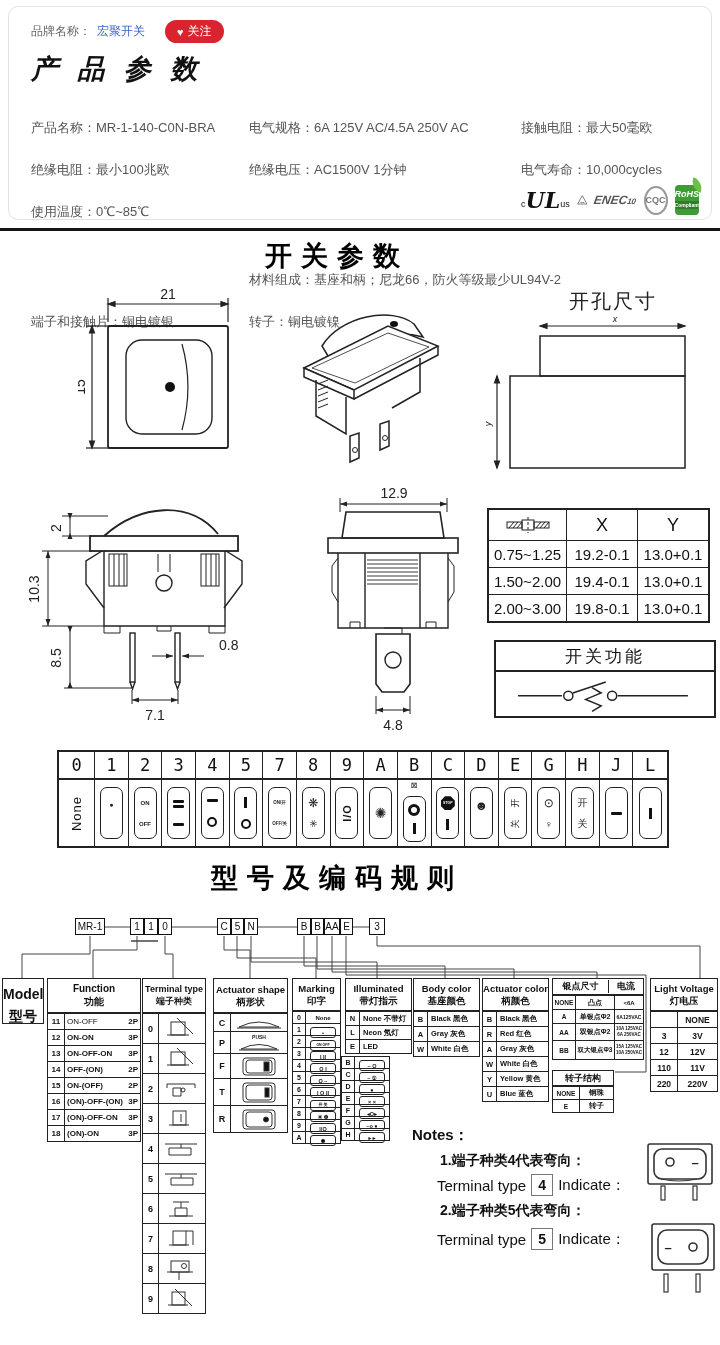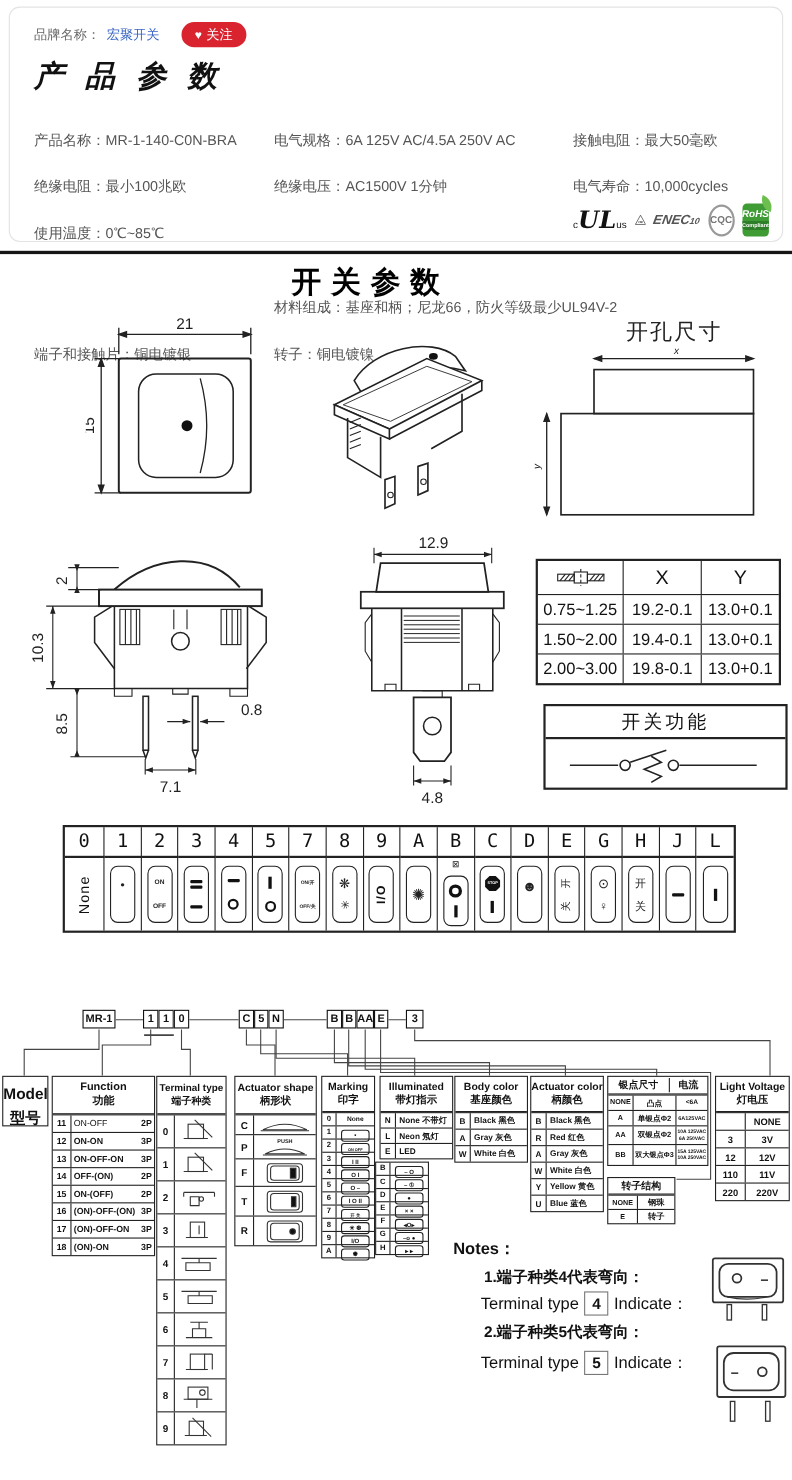--- a/index.html
+++ b/index.html
@@ -62,21 +62,21 @@
   .dbar{display:flex;flex-direction:column;gap:2.5px;}
   .ring{width:10px;height:10px;border:2.5px solid #111;border-radius:50%;box-sizing:border-box;}
   .vbar{width:3px;height:11px;background:#111;}
   .tny{font-size:6px;font-weight:bold;white-space:nowrap;}
   .glyph{font-size:12px;line-height:12px;}
   .above{position:absolute;top:2px;left:50%;transform:translateX(-50%);font-size:8px;line-height:8px;}
   .oct{width:14px;height:14px;background:#111;clip-path:polygon(30% 0,70% 0,100% 30%,100% 70%,70% 100%,30% 100%,0 70%,0 30%);
        color:#fff;font-size:3.5px;font-weight:bold;display:flex;align-items:center;justify-content:center;}
   
   .cbox{position:absolute;top:918px;height:17px;border:1.5px solid #111;background:#fff;display:flex;align-items:center;
-        justify-content:center;font-size:10px;font-weight:bold;color:#111;box-sizing:border-box;z-index:2;text-align:right;}
+        justify-content:center;font-size:10px;font-weight:normal;color:#111;box-sizing:border-box;z-index:2;text-align:right;}
   .fan{position:absolute;left:0;top:905px;z-index:1;}
   .ct{position:absolute;border:1.5px solid #222;background:#fff;z-index:2;box-sizing:border-box;color:#111;}
   .ct .hd{border-bottom:1.5px solid #222;text-align:center;font-weight:bold;line-height:1.25;
           display:flex;flex-direction:column;justify-content:center;}
   .frow{display:flex;border-top:1px solid #222;align-items:center;}
   .frow:first-of-type{border-top:none;}
   .code{border-right:1px solid #222;display:flex;align-items:center;justify-content:center;font-weight:bold;align-self:stretch;}
   .mini{border:1px solid #222;border-radius:3px;font-size:5.5px;font-weight:bold;padding:0 3px;line-height:8px;
         display:inline-flex;align-items:center;justify-content:center;min-width:18px;height:9px;white-space:nowrap;}
   .notes-t{position:absolute;font-weight:bold;font-size:15px;color:#111;}
@@ -461,20 +461,21 @@
           <span class="bar"></span>
         </div>
       </div>
     <div class="sy-b">
         <div class="rbox">
           <span class="vbar"></span>
         </div>
       </div>
   </div>
 
+  <div class="bigtitle" style="top:860px;">型号及编码规则</div>
 
   <svg class="fan" width="720" height="200" viewBox="0 0 720 200">
     <g stroke="#444" stroke-width="1" fill="none">
       <line x1="105" y1="22" x2="130" y2="22"></line>
         <line x1="172" y1="22" x2="217" y2="22"></line>
       <line x1="258" y1="22" x2="297" y2="22"></line>
         <line x1="353" y1="22" x2="369" y2="22"></line>
       <line x1="131" y1="36" x2="158" y2="36" stroke-width="1.5"></line>
       <path d="M90,31 V49 H22 V73"></path>
       <path d="M137,31 V45 H93 V73"></path>

